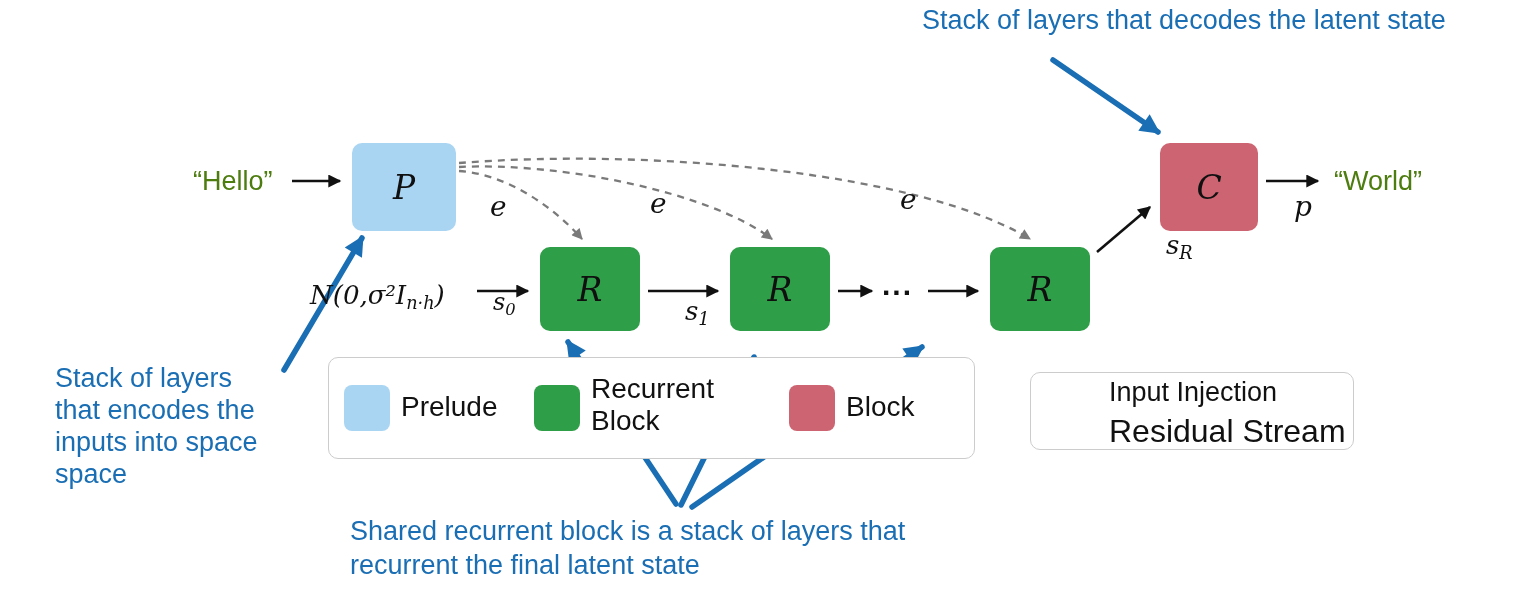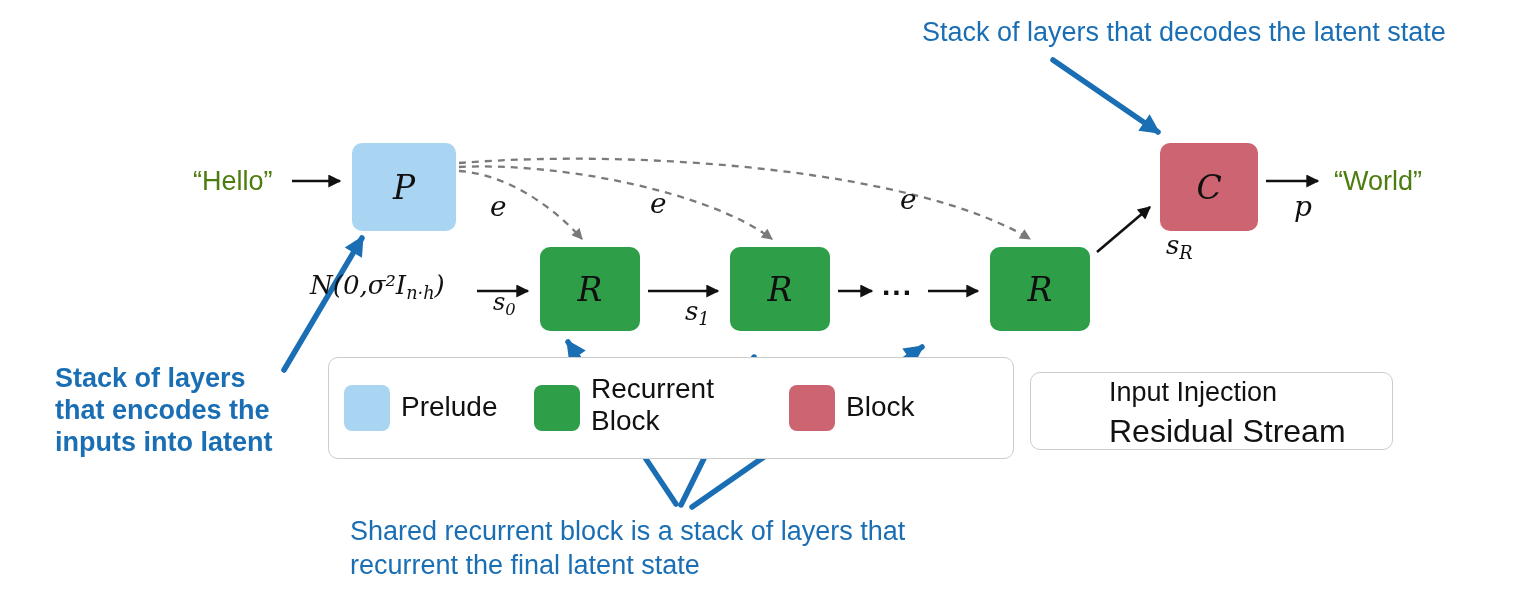--- a/index.html
+++ b/index.html
@@ -8,21 +8,21 @@
   .txt { position:absolute; font-size:27px; color:#4d7c0f; white-space:nowrap; line-height:1.2; }
   .blue { color:var(--c-annotation); }
   .math { font-family:"DejaVu Serif", serif; font-style:italic; }
   .mathtxt { position:absolute; font-family:"DejaVu Serif", serif; font-style:italic; font-size:27px; white-space:nowrap; color:#111; }
   .sub { font-size:0.68em; vertical-align:-0.28em; }
   .block { position:absolute; border-radius:10px; display:flex; align-items:center; justify-content:center; }
   .block span { font-size:33px; color:#101010; }
   .prelude-bg { background:var(--c-prelude); }
   .recurrent-bg { background:var(--c-recurrent); }
   .coda-bg { background:var(--c-coda); }
-  .legend-box { position:absolute; border:1.5px solid var(--c-legend_border); border-radius:10px; background:#fff;padding-left:39px; }
+  .legend-box { position:absolute; border:1.5px solid var(--c-legend_border); border-radius:10px; background:#fff; }
   .swatch { position:absolute; width:46px; height:46px; border-radius:8px; }
   .legend-label { position:absolute; font-size:28px; color:#111; white-space:nowrap; line-height:1.16; }
   .annot-lines span { display:block; }
   .dots { position:absolute; font-size:30px; font-weight:700; letter-spacing:2px; color:#111; }
   svg.arrow-layer { position:absolute; left:0; top:0; width:1516px; height:602px; pointer-events:none; }
   .flow-line { stroke:var(--c-arrow); stroke-width:2.6; fill:none; }
   .dash-line { stroke:var(--c-dashed); stroke-width:2.3; fill:none; stroke-dasharray:7 6; }
   .blue-line { stroke:var(--c-annotation); stroke-width:5.5; fill:none; stroke-linecap:round; }
   #headBlack path { fill:var(--c-arrow); }
   #headGray path { fill:var(--c-dashed); }
@@ -79,44 +79,45 @@
   <div class="block recurrent-bg" style="left:730px; top:247px; width:100px; height:84px;">
     <span class="math">R</span>
   </div>
   <div class="block recurrent-bg" style="left:990px; top:247px; width:100px; height:84px;">
     <span class="math">R</span>
   </div>
   <div class="block coda-bg" style="left:1160px; top:143px; width:98px; height:88px;">
     <span class="math">C</span>
   </div>
 
-  <div class="mathtxt" style="left:310px; top:270px; font-size:26px;">
+  <div class="mathtxt" style="left:310px; top:280px; font-size:26px;">
     <span>N(0,σ²I</span><span class="sub">n·h</span><span>)</span>
   </div>
   <div class="mathtxt" style="left:493px; top:288px; font-size:24px;">
     <span>s</span><span class="sub">0</span>
   </div>
   <div class="mathtxt" style="left:668px; top:296px; font-size:26px;margin-left:17px;">
     <span>s</span><span class="sub">1</span>
   </div>
   <div class="mathtxt" style="left:1122px; top:230px; font-size:26px;margin-left:44px;">
     <span>s</span><span class="sub">R</span>
   </div>
   <div class="mathtxt" style="left:1294px; top:190px; font-size:28px;">p</div>
   <div class="mathtxt" style="left:490px; top:190px; font-size:28px;">e</div>
   <div class="mathtxt" style="left:650px; top:187px; font-size:28px;">e</div>
   <div class="mathtxt" style="left:900px; top:183px; font-size:28px;">e</div>
   <div class="dots" style="left:882px; top:268px;">...</div>
 
-  <div class="txt blue" style="left:922px; top:16px;">Stack of layers that decodes the latent state</div>
+  <div class="txt blue" style="left:922px; top:4px;">Stack of layers that decodes the latent state</div>
 
-  <div class="txt blue annot-lines" style="left:55px; top:362px; line-height:32px;font-weight:bold;">
+  <div class="txt blue annot-lines" style="left:55px; top:362px; line-height:32px;">
     <span>Stack of layers</span>
     <span>that encodes the</span>
-    <span>inputs into latent</span>
+    <span>inputs into space</span>
+    <span>space</span>
   </div>
 
   <div class="txt blue annot-lines" style="left:350px; top:514px; line-height:34px;">
     <span>Shared recurrent block is a stack of layers that</span>
     <span>recurrent the final latent state</span>
   </div>
 
   <div class="legend-box" style="left:328px; top:357px; width:645px; height:100px;">
     <div class="swatch prelude-bg" style="left:15px; top:27px;"></div>
     <div class="legend-label" style="left:72px; top:33px;">Prelude</div>

